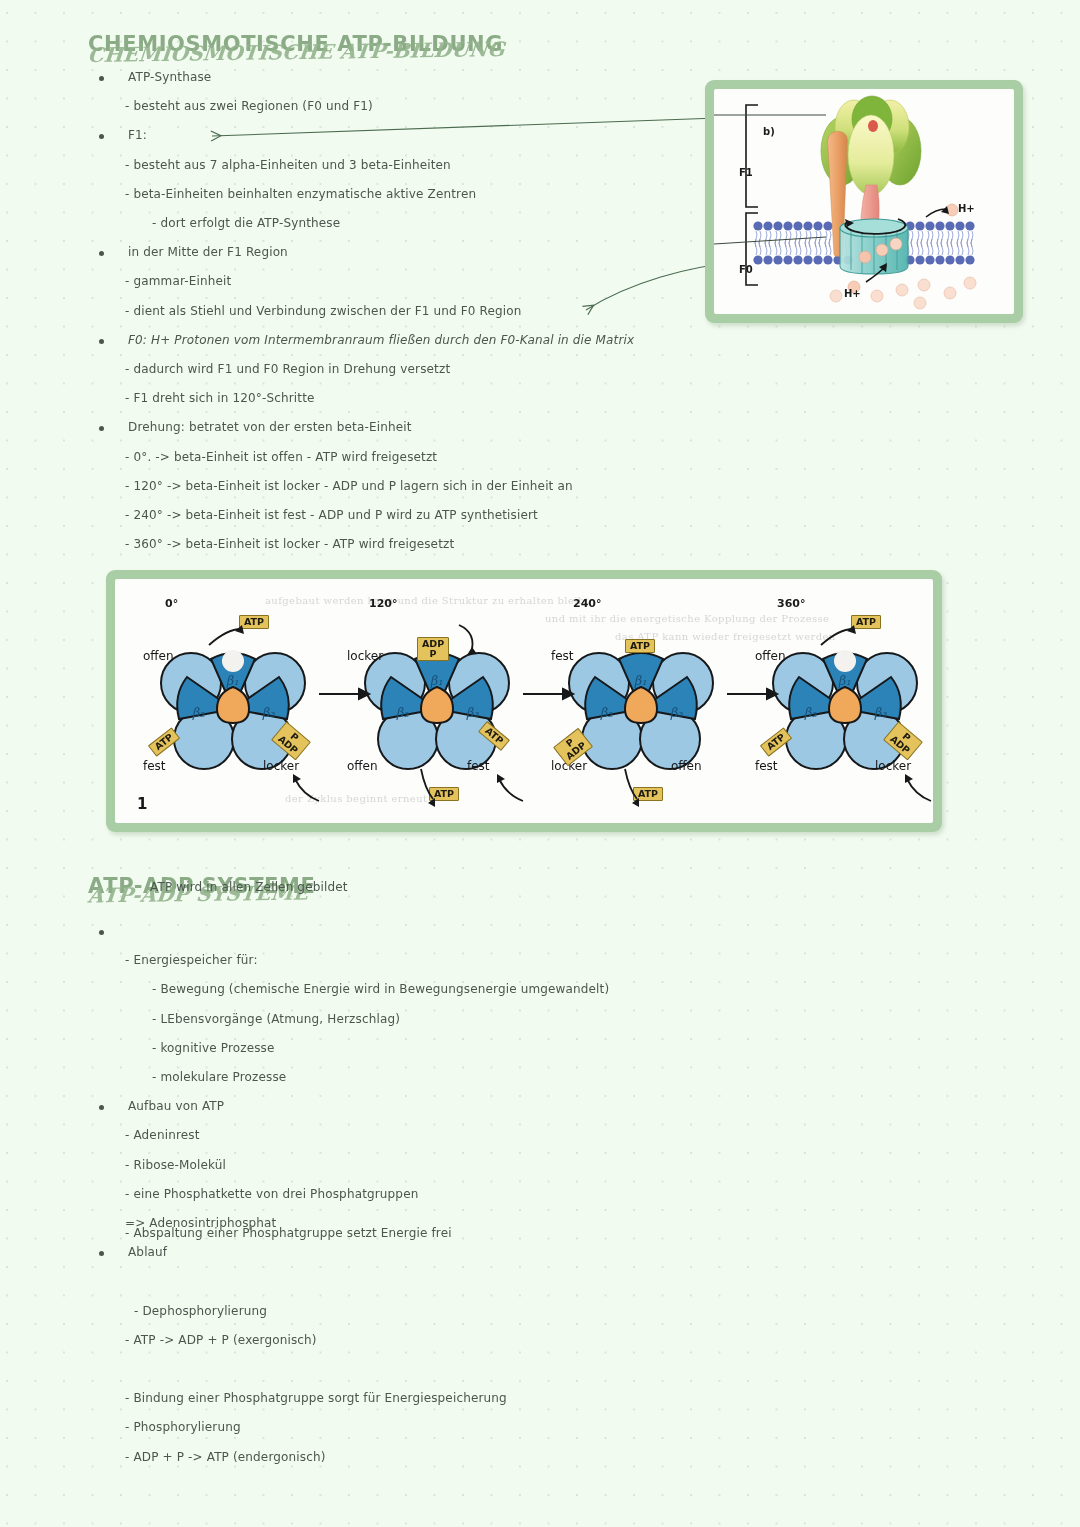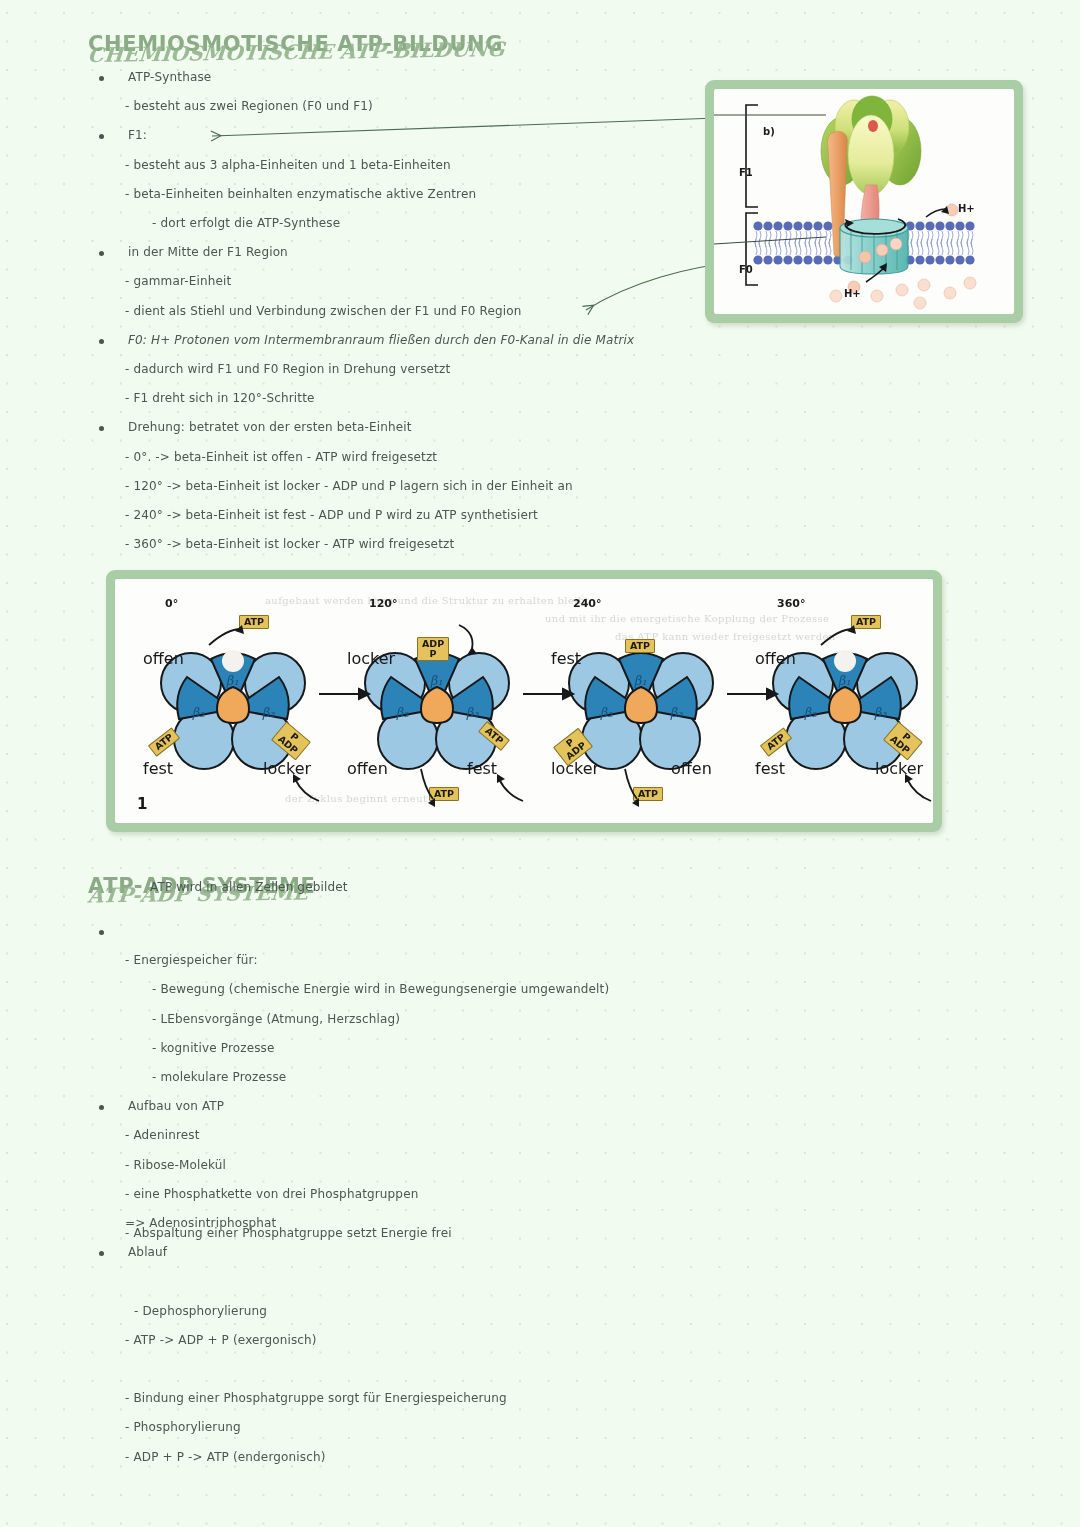--- a/index.html
+++ b/index.html
@@ -85,21 +85,21 @@
   }
 
   
   .fig2{background:#f4f2ee;}
   .rot{position:absolute;width:180px;height:185px;}
   .deg{
     position:absolute;font-weight:bold;font-size:11px;color:#1a1a1a;
     font-family:"DejaVu Sans", sans-serif;
   }
   .state{
-    position:absolute;font-size:16px;color:#17171a;
+    position:absolute;font-size:12px;color:#17171a;
     font-family:"DejaVu Sans", sans-serif;
   }
   .atpTag{
     position:absolute;
     background:#e4c35d;
     border:1px solid #8a7320;
     color:#1d1a10;
     font-size:9.5px;font-weight:bold;
     padding:1px 4px;
     border-radius:1px;
@@ -155,21 +155,21 @@
     <span>ATP-ADP SYSTEME</span>
     <span class="script">ATP-ADP SYSTEME</span>
   </div>
 
   <div id="notes-1">
       <div class="bullet" style="left: 99px; top: 76px;"></div>
       <div class="line" style="left: 128px; top: 70px;">ATP-Synthase</div>
       <div class="line" style="left: 125px; top: 99.2px;">- besteht aus zwei Regionen (F0 und F1)</div>
       <div class="bullet" style="left: 99px; top: 134.4px;"></div>
       <div class="line" style="left: 128px; top: 128.4px;">F1:</div>
-      <div class="line" style="left: 125px; top: 157.6px;">- besteht aus 3 alpha-Einheiten und 1 beta-Einheiten</div>
+      <div class="line" style="left: 125px; top: 157.6px;">- besteht aus 7 alpha-Einheiten und 3 beta-Einheiten</div>
       <div class="line" style="left: 125px; top: 186.8px;">- beta-Einheiten beinhalten enzymatische aktive Zentren</div>
       <div class="line" style="left: 152px; top: 216px;">- dort erfolgt die ATP-Synthese</div>
       <div class="bullet" style="left: 99px; top: 251.2px;"></div>
       <div class="line" style="left: 128px; top: 245.2px;">in der Mitte der F1 Region</div>
       <div class="line" style="left: 125px; top: 274.4px;">- gammar-Einheit</div>
       <div class="line" style="left: 125px; top: 303.6px;">- dient als Stiehl und Verbindung zwischen der F1 und F0 Region</div>
       <div class="bullet" style="left: 99px; top: 338.8px;"></div>
       <div class="line" style="left: 128px; top: 332.8px; font-style: italic;">F0: H+ Protonen vom Intermembranraum fließen durch den F0-Kanal in die Matrix</div>
       <div class="line" style="left: 125px; top: 362px;">- dadurch wird F1 und F0 Region in Drehung versetzt</div>
       <div class="line" style="left: 125px; top: 391.2px;">- F1 dreht sich in 120°-Schritte</div>

